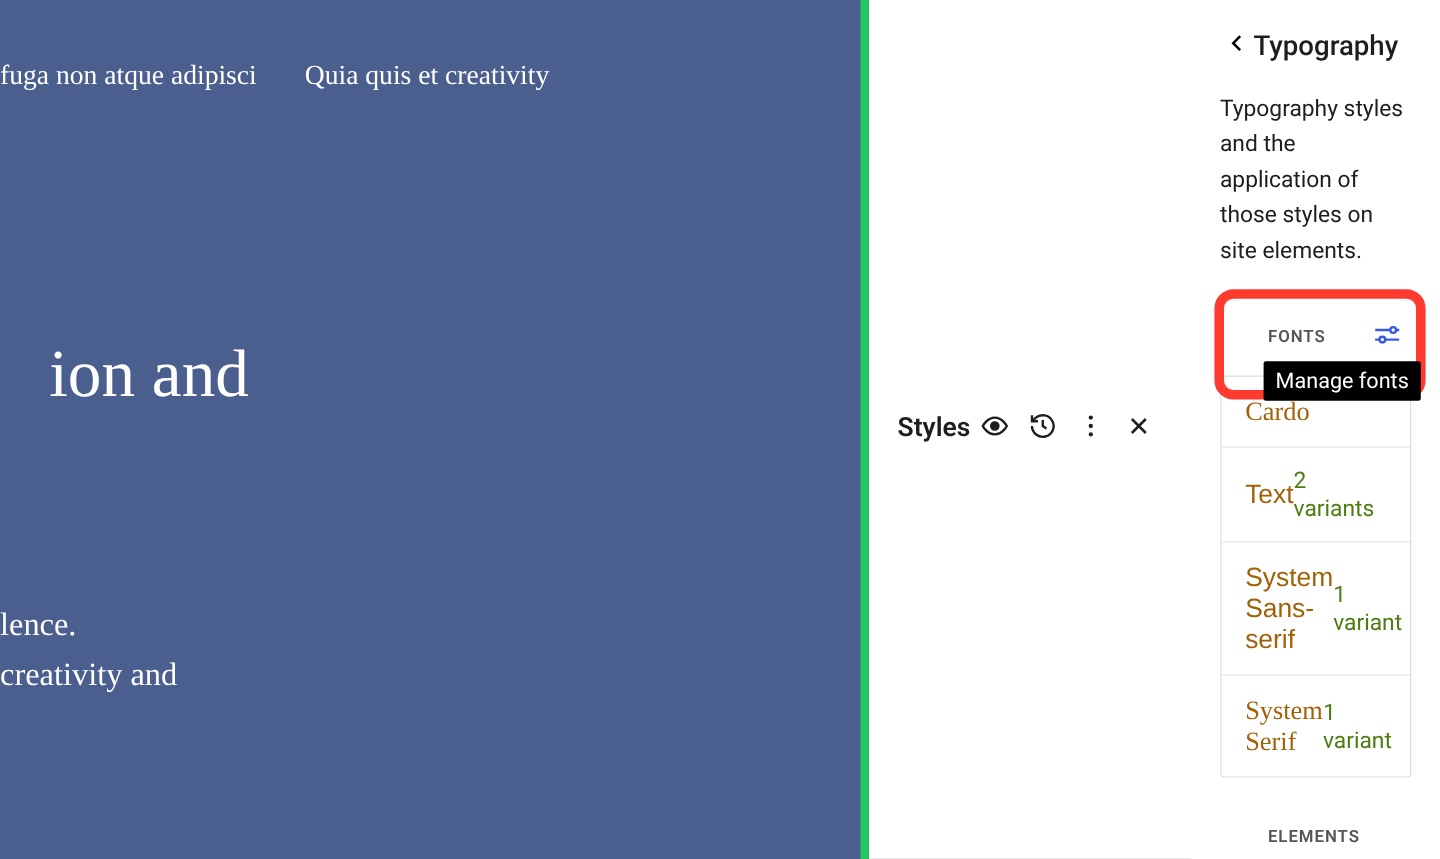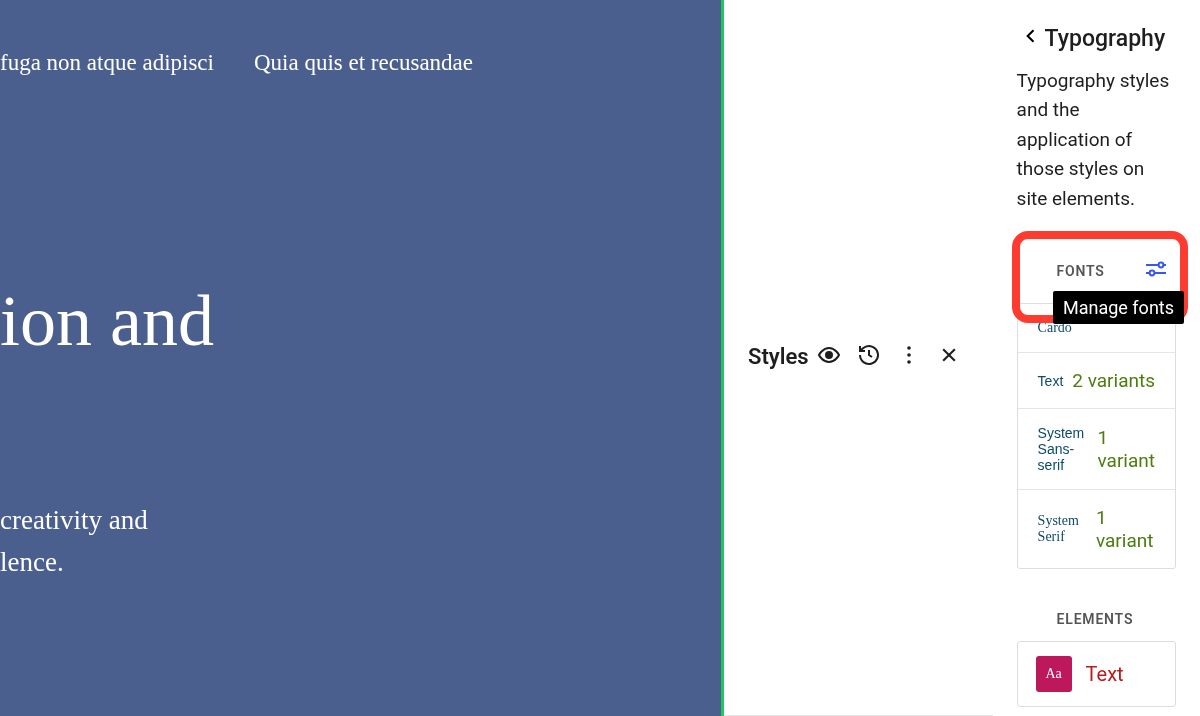--- a/index.html
+++ b/index.html
@@ -5,40 +5,41 @@
   * { box-sizing: border-box; margin: 0; padding: 0; }
   html, body { width: 1200px; height: 716px; overflow: hidden; font-family: -apple-system, BlinkMacSystemFont, "Segoe UI", Roboto, sans-serif; }
   .app { display: flex; width: 100%; height: 100%; }
   .canvas {
     width: 724px;
     height: 100%;
     background: #4b5f8f;
     color: #fff;
     position: relative;
     overflow: hidden;
-    border-right: 3px solid #22c55e;
+    border-right: 7px solid #22c55e;
   }
   .nav-row {
     position: absolute;
     top: 50px;
     left: 0;
     display: flex;
     gap: 40px;
     font-family: Georgia, 'Times New Roman', serif;
     font-size: 23px;
   }
   .nav-row span { white-space: nowrap; }
   .hero {
     position: absolute;
     top: 280px;
     left: 0;
     font-family: Georgia, 'Times New Roman', serif;
-    font-size: 72px;
+    font-size: 56px;
     font-weight: 400;
     white-space: nowrap;
+    padding-left: 41px;
   }
   .sub {
     position: absolute;
     top: 500px;
     left: 0;
     font-family: Georgia, 'Times New Roman', serif;
     font-size: 27px;
     line-height: 1.55;
   }
 
@@ -63,21 +64,21 @@
     cursor: pointer;
     color: #1e1e1e;
   }
   .sb-header-icon svg { width: 24px; height: 24px; }
   .close-x svg { width: 20px; height: 20px; }
 
   .sb-body { padding: 24px 24px 0 24px; overflow: hidden; }
   .crumb {
     display: flex;
     align-items: center;
-    margin-bottom: 14px;
+    margin-bottom: 24px;
     text-align: center;
   }
   .crumb-back {
     width: 28px; height: 28px;
     display: flex; align-items: center; justify-content: center;
     cursor: pointer;
   }
   .crumb-title { font-size: 23px; font-weight: 500; color: #1e1e1e; }
   .desc {
     font-size: 19px;
@@ -138,21 +139,21 @@
   }
   .font-row {
     display: flex;
     justify-content: space-between;
     align-items: center;
     padding: 16px 20px;
     border-bottom: 1px solid #e5e5e5;
     cursor: pointer;
   }
   .font-row:last-child { border-bottom: none; }
-  .font-name { font-size: 14px; color: #0c4a6e; }
+  .font-name { font-size: 22px; color: #a16207; }
   .font-name.serif { font-family: Georgia, 'Times New Roman', serif; }
   .font-name.sans { font-family: -apple-system, BlinkMacSystemFont, "Segoe UI", sans-serif; }
   .font-variants { font-size: 19px; color: #4d7c0f; }
 
   .element-list {
     border: 1px solid #ddd;
     border-radius: 3px;
   }
   .element-row {
     display: flex;
@@ -173,26 +174,26 @@
   .el-label { font-size: 20px; color: #b91c1c; }
 </style>
 </head>
 <body>
 
 <div class="app">
 
   <div class="canvas">
     <div class="nav-row">
       <span>fuga non atque adipisci</span>
-      <span>Quia quis et recusandae</span>
+      <span>Quia quis et creativity</span>
     </div>
     <div class="hero">ion and</div>
     <div class="sub">
+      <div>lence.</div>
       <div>creativity and</div>
-      <div>lence.</div>
     </div>
   </div>
 
   <div class="sidebar">
 
     <div class="sb-header">
       <div class="sb-title">Styles</div>
       <div class="sb-header-spacer"></div>
       <div class="sb-header-icon">
         <span>

